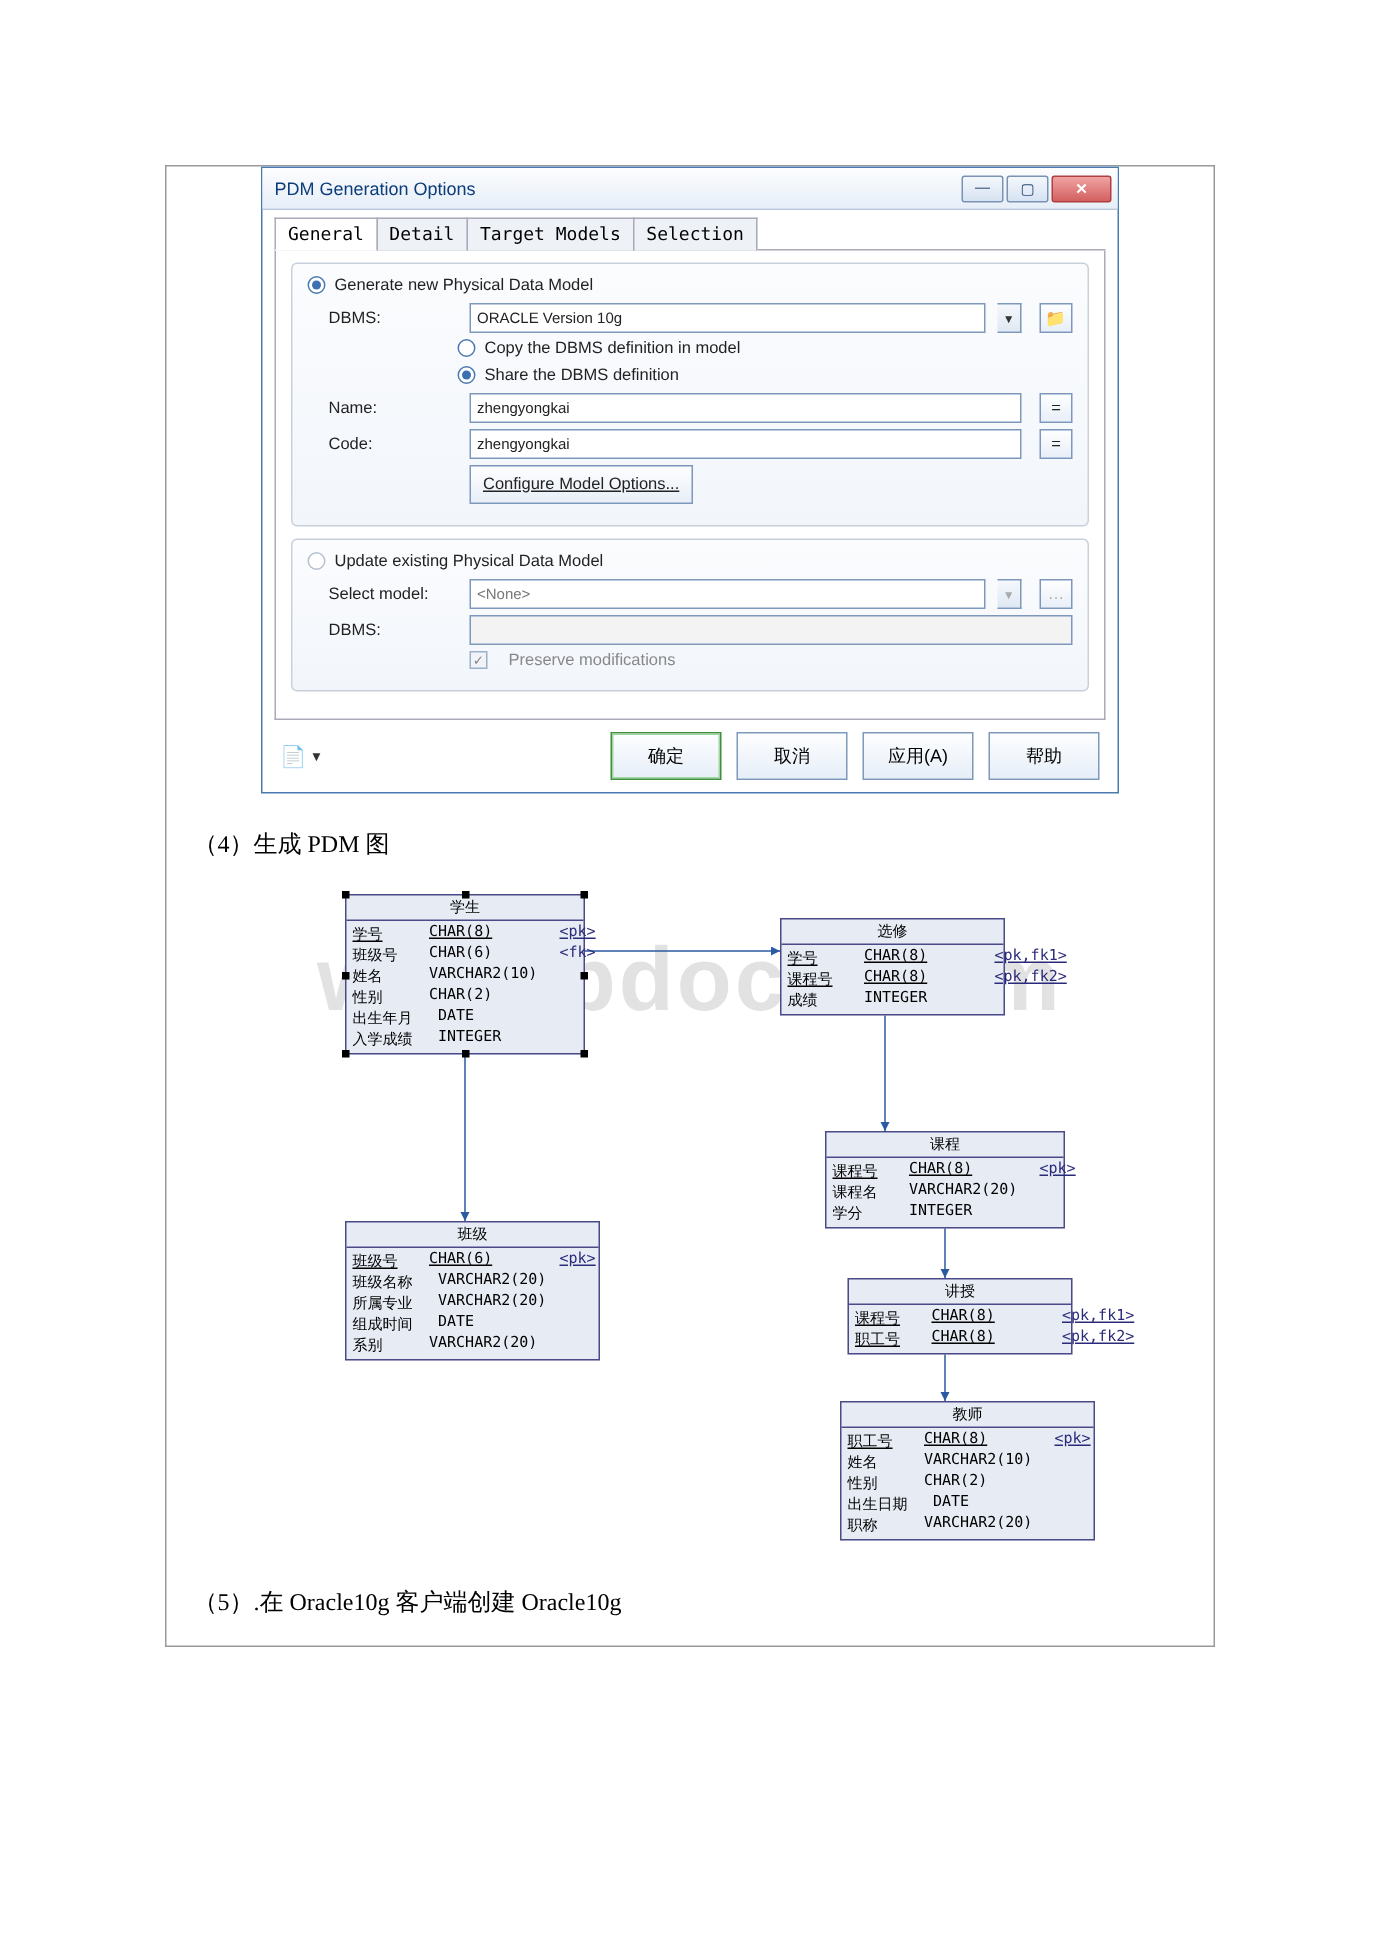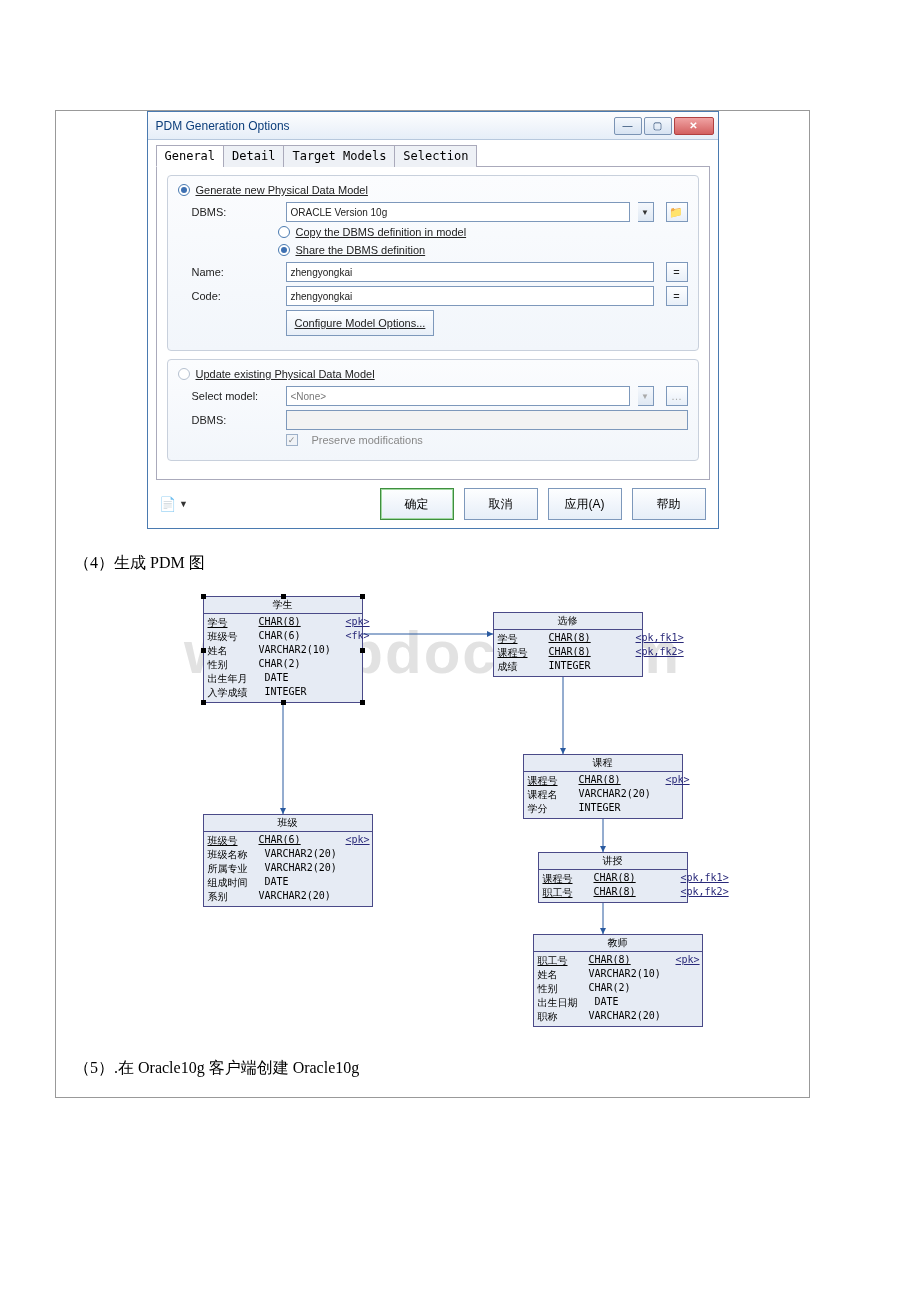--- a/index.html
+++ b/index.html
@@ -1,30 +1,30 @@
 <!DOCTYPE html>
 <html><head>
 <meta charset="utf-8">
 <style>
 * { box-sizing: border-box; margin: 0; padding: 0; }
 body { font-family: Tahoma, "Microsoft YaHei", sans-serif; background: #fff; width: 920px; }
-.page { border: 1px solid #999; margin: 110px 110px 0 55px; padding: 0; position: relative; background: #fff; }
+.page { border: 1px solid #999; margin: 110px 110px 0 110px; padding: 0; position: relative; background: #fff; }
 .dialog { width: 572px; margin: 0 auto; border: 1px solid #4a7ab0; background: #fff; }
 .titlebar { height: 28px; background: linear-gradient(#fdfdfe, #e6eef8); border-bottom: 1px solid #b7c8dd; display: flex; align-items: center; padding: 0 4px 0 8px; }
 .titlebar .title { color: #0b3d7a; font-size: 12px; flex: 1; }
 .winbtns { display: flex; gap: 2px; }
 .winbtn { width: 28px; height: 18px; border: 1px solid #7a93b4; border-radius: 2px; background: linear-gradient(#f3f7fc,#d7e3f2); display: flex; align-items: center; justify-content: center; font-size: 10px; color: #2b4a73; }
 .winbtn.close { background: linear-gradient(#f0a3a3,#d36060); border-color: #b04040; color: #fff; font-weight: bold; width: 40px; }
 .dlgbody { padding: 4px 8px 6px 8px; }
 .tabs { display: flex; border-bottom: 1px solid #aab; }
 .tab { font-family: "SimSun", monospace; font-size: 12px; padding: 3px 8px; border: 1px solid #aab; border-bottom: none; background: #eef1f6; margin-right: -1px; position: relative; top: 1px; }
 .tab.active { background: #fff; border-bottom: 1px solid #fff; }
 .panel { border: 1px solid #aab; border-top: none; padding: 8px 10px 10px 10px; font-size: 11px; color: #222; }
 .group { border: 1px solid #c8d0dc; border-radius: 4px; padding: 8px 10px 10px 10px; margin-bottom: 8px; background: linear-gradient(#fbfcfe,#f2f6fb); }
-.radio-row { display: flex; align-items: center; gap: 6px; margin-bottom: 6px; font-size: 11px; text-decoration: underline; }
+.radio-row { display: flex; align-items: center; gap: 6px; margin-bottom: 6px; font-size: 11px; }
 .radio-dot { width: 12px; height: 12px; border-radius: 50%; border: 1px solid #4a7ab0; display: inline-flex; align-items: center; justify-content: center; background: #fff; }
 .radio-dot.sel::after { content: ""; width: 6px; height: 6px; border-radius: 50%; background: #3d70b2; display: block; }
 .radio-dot.dim { border-color: #b5c0cf; }
 .formrow { display: flex; align-items: center; margin: 4px 0 4px 14px; gap: 8px; }
 .formrow .lbl { width: 86px; font-size: 11px; }
 .tinput { flex: 1; height: 20px; border: 1px solid #7d98bb; background: #fff; padding: 0 4px; font-size: 10px; display: flex; align-items: center; }
 .dropbtn { width: 16px; height: 20px; border: 1px solid #7d98bb; border-left: none; background: linear-gradient(#f5f8fc,#dfe8f3); display: flex; align-items: center; justify-content: center; font-size: 8px; color: #333; }
 .iconbtn { width: 22px; height: 20px; border: 1px solid #7d98bb; background: linear-gradient(#fdfeff,#e8eff8); margin-left: 4px; display: flex; align-items: center; justify-content: center; font-size: 11px; }
 .smallbtn { height: 26px; padding: 0 8px; border: 1px solid #7d98bb; background: linear-gradient(#fdfeff,#e8eff8); font-size: 11px; display: inline-flex; align-items: center; text-decoration: underline; }
 .check { width: 12px; height: 12px; border: 1px solid #9db0c8; background: #f0f3f7; display: inline-flex; align-items: center; justify-content: center; font-size: 9px; color: #888; margin-right: 6px; }

